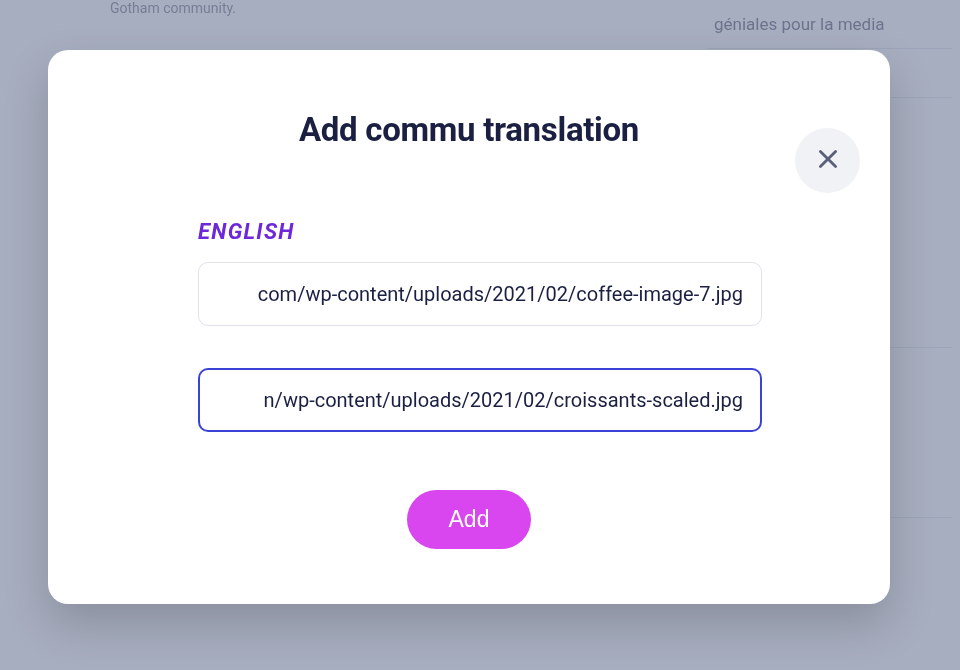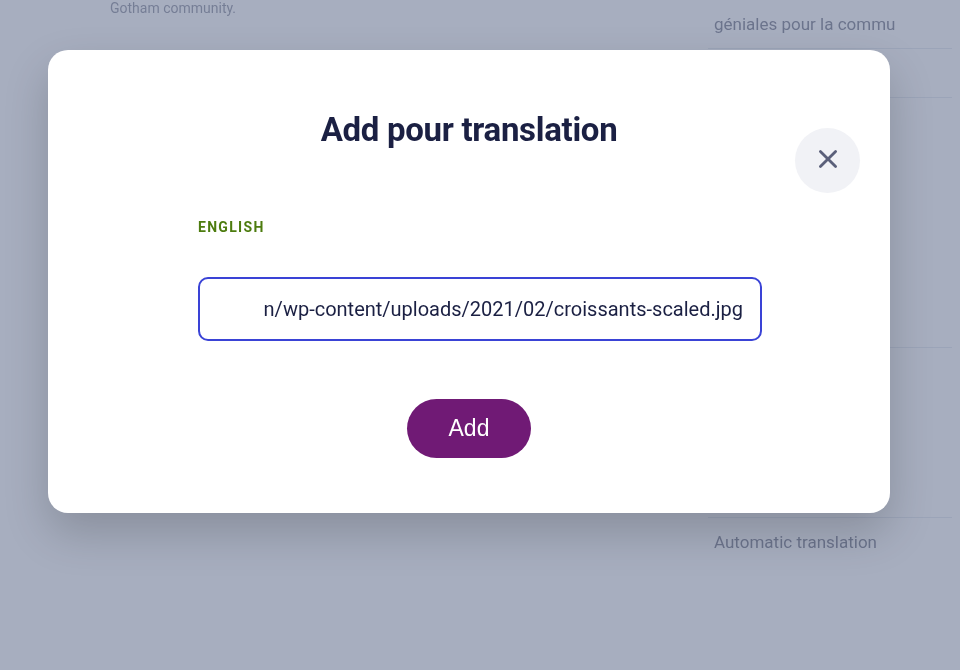--- a/index.html
+++ b/index.html
@@ -68,86 +68,88 @@
     .modal-title {
       font-size: 33px;
       font-weight: 700;
       color: #1b2043;
       text-align: center;
       margin-bottom: 70px;
       letter-spacing: -0.3px;
     }
     .field-group { margin-bottom: 42px; }
     .field-label {
-      font-size: 14px;
+      font-size: 22px;
       font-weight: 700;
-      color: #4d7c0f;
+      color: #6d28d9;
       letter-spacing: 1.3px;
       margin-bottom: 18px;
       text-transform: uppercase;
+      font-style: italic;
     }
     .field-input {
       width: 564px;
       height: 64px;
       border: 1px solid #e0e3ec;
       border-radius: 10px;
       padding: 0 18px;
       font-size: 20px;
       color: #1b2043;
       outline: none;
       font-family: inherit;
       text-align: right;
     }
     .field-input.focused {
       border: 2px solid #3a43d6;
       padding: 0 17px;
     }
     .add-btn {
       display: block;
       margin: 58px auto 0;
-      background: #701a75;
+      background: #d946ef;
       color: #fff;
       font-size: 23px;
       font-weight: 500;
       border: none;
       border-radius: 999px;
       padding: 16px 42px;
       cursor: pointer;
     }
   </style>
 </head>
 <body>
 
 <div class="bg-layer">
   <div class="bg-text-left">Gotham community.</div>
   <div class="bg-text-right">
-    <div class="bg-row">géniales pour la commu</div>
+    <div class="bg-row">géniales pour la media</div>
     <div class="bg-row">Automatic translation</div>
     <div class="bg-block" style="white-space:pre-line;height:250px;border-bottom:1px solid #bcc3d6;">utilisa sur v ge et Amu</div>
     <div class="bg-row" style="height:170px;"></div>
     <div class="bg-row" style="border-bottom:none;">Automatic translation</div>
   </div>
 </div>
 
 <div class="overlay"></div>
 
 <div class="modal">
   <button class="close-btn" aria-label="Close">
     <span>
       <svg viewBox="0 0 24 24">
           <line x1="5" y1="5" x2="19" y2="19"></line>
           <line x1="19" y1="5" x2="5" y2="19"></line>
         </svg>
     </span>
   </button>
 
-  <h1 class="modal-title">Add pour translation</h1>
+  <h1 class="modal-title">Add commu translation</h1>
 
   <div class="field-group">
     <div class="field-label">ENGLISH</div>
+    <input class="field-input" type="text" value="com/wp-content/uploads/2021/02/coffee-image-7.jpg" style="">
   </div>
 
   <div class="field-group">
     <input class="field-input focused" type="text" value="n/wp-content/uploads/2021/02/croissants-scaled.jpg" style="">
   </div>
 
   <button class="add-btn">Add</button>
 </div>
 
 </body></html>

